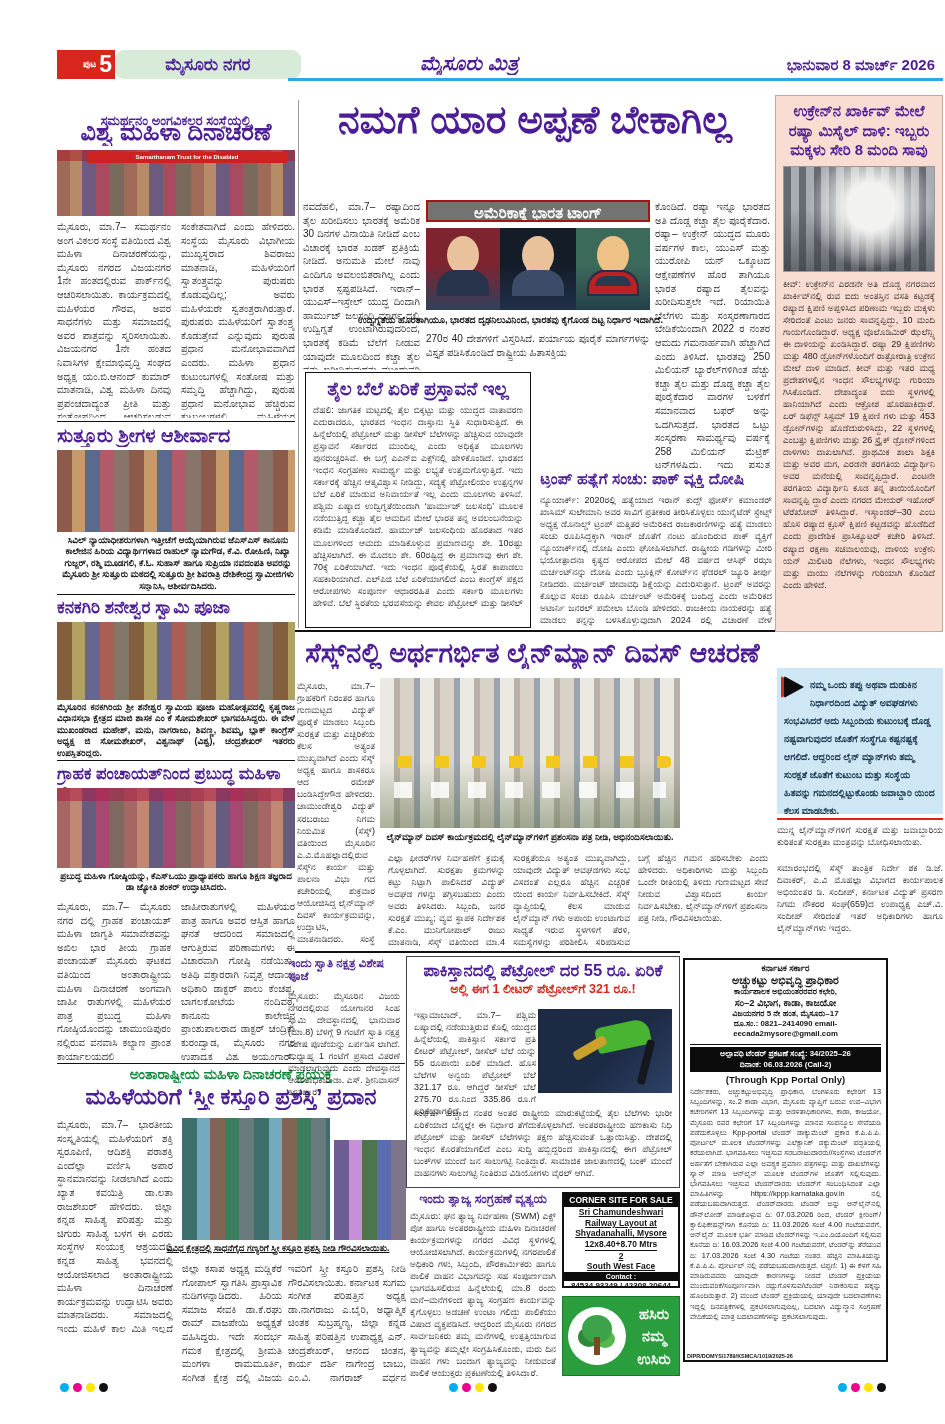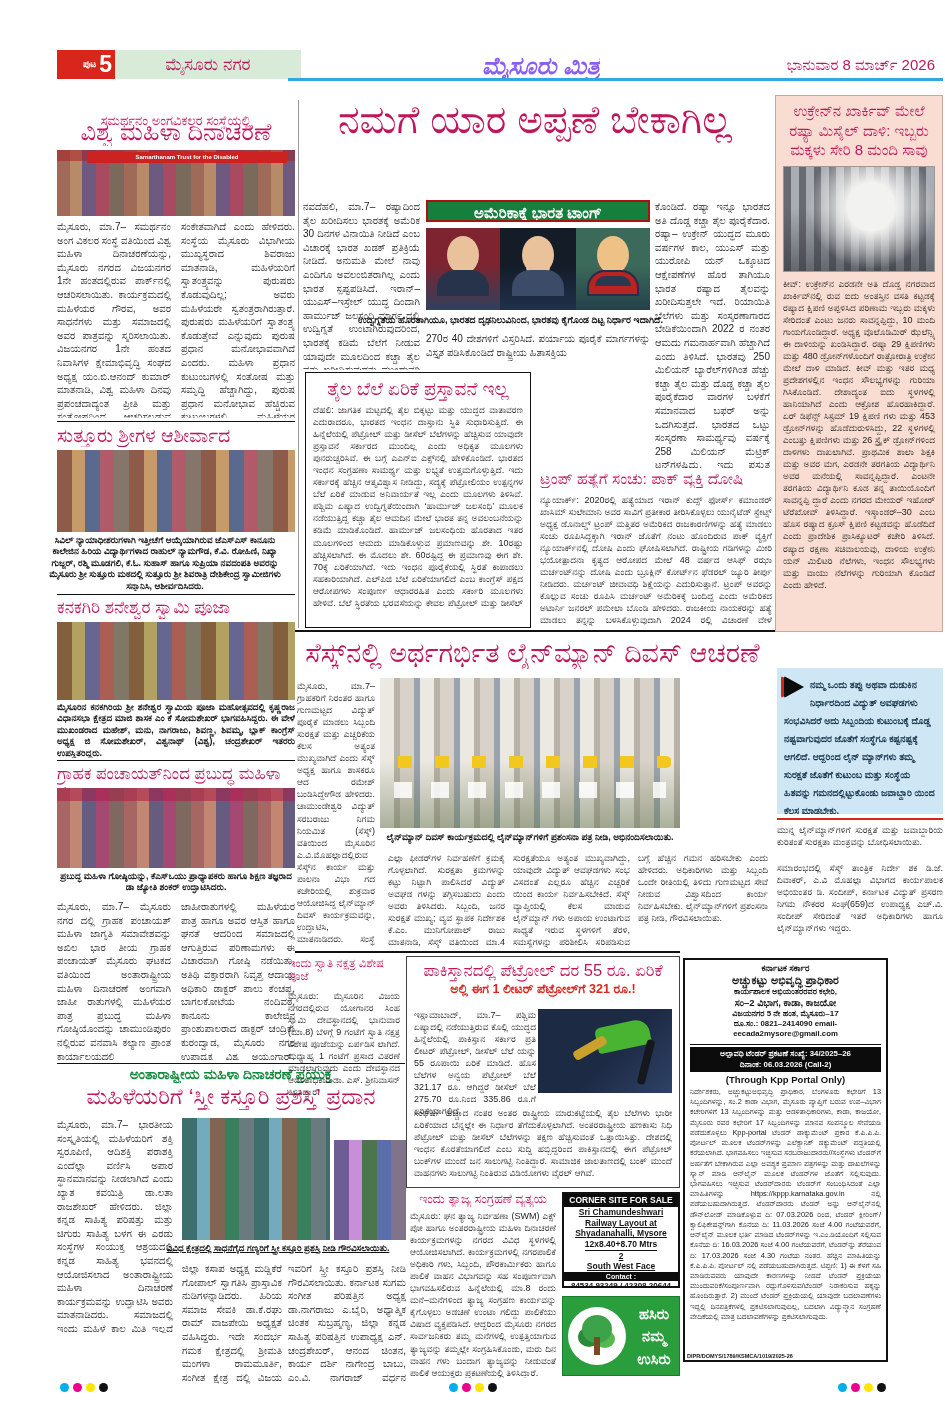--- a/index.html
+++ b/index.html
@@ -1,20 +1,20 @@
 <!DOCTYPE html>
 <html lang="kn"><head>
 <meta charset="utf-8">
 <style>
   html,body{margin:0;padding:0;background:#ffffff;}
   *{box-sizing:border-box;}
   body{font-family:"Liberation Sans","DejaVu Sans",sans-serif;color:#141414;}
   #paper{position:relative;width:945px;height:1424px;background:#fff;overflow:hidden;}
   .abs{position:absolute;overflow:hidden;}
-  .hl{font-weight:normal;color:#be185d;}
+  .hl{font-weight:bold;color:#4c1d95;border-radius:9px;}
   .center{text-align:center;}
   .just{text-align:justify;text-justify:inter-word;}
   .body-txt{font-size:10px;line-height:1.36;color:#1c1c1c;}
   .body-sm{font-size:9px;line-height:1.34;color:#1c1c1c;}
   .caption{font-size:9.5px;font-weight:bold;line-height:1.3;color:#111;}
   .rule{background:#111;}
   .vrule{background:#9a9a9a;width:1px;}
   .red-rule{background:#d9261c;}
   .cyan-rule{background:#2fa8e1;}
   .ph{background:#cfc5b6;}
@@ -42,21 +42,21 @@
 
 <div id="paper">
 
   <div class="abs" style="left:57px;top:50px;width:58px;height:29px;background:#d9261c;color:#fff;display:flex;align-items:center;justify-content:center;gap:3px;">
     <span style="font-size:9px;font-weight:bold;margin-left:23px;">ಪುಟ</span>
     <span style="font-size:23px;font-weight:bold;">5</span>
   </div>
   <div class="abs hl center" style="left:115px;top:50px;width:186px;height:29px;background:#d8ead8;font-size:17px;line-height:29px;">
     <span>ಮೈಸೂರು ನಗರ</span>
   </div>
-  <div class="abs" style="left:420px;top:52px;width:180px;text-align:right;font-size:24px;font-weight:bold;font-style:italic;color:#8b5cf6;">
+  <div class="abs" style="left:420px;top:52px;width:180px;text-align:left;font-size:20px;font-weight:bold;font-style:italic;color:#4c1d95;">
     <span>ಮೈಸೂರು ಮಿತ್ರ</span>
   </div>
   <div class="abs hl" style="left:730px;top:56px;width:205px;text-align:right;font-size:15px;">
     <span>ಭಾನುವಾರ 8 ಮಾರ್ಚ್ 2026</span>
   </div>
   <div class="abs cyan-rule" style="left:288px;top:78px;width:655px;height:3px;"></div>
 
   <div class="abs hl center" style="left:57px;top:113px;width:238px;font-size:13px;">
     <span>ಸಮರ್ಥನಂ ಅಂಗವಿಕಲರ ಸಂಸ್ಥೆಯಲ್ಲಿ</span>
   </div>
@@ -71,21 +71,21 @@
   </div>
   <div class="abs body-txt just" style="left:181px;top:220px;width:114px;height:198px;">
     <span>ಸಂಕೇತವಾಗಿದೆ ಎಂದು ಹೇಳಿದರು. ಸಂಸ್ಥೆಯ ಮೈಸೂರು ವಿಭಾಗೀಯ ಮುಖ್ಯಸ್ಥರಾದ ಶಿವರಾಜು ಮಾತನಾಡಿ, ಮಹಿಳೆಯರಿಗೆ ಸ್ವಾತಂತ್ರ್ಯವನ್ನು ಪುರುಷರು ಕೊಡುವುದಿಲ್ಲ; ಅವರು ಮಹಿಳೆಯರೇ ಸ್ವತಂತ್ರರಾಗಿರುತ್ತಾರೆ. ಪುರುಷರು ಮಹಿಳೆಯರಿಗೆ ಸ್ವಾತಂತ್ರ್ಯ ಕೊಡುತ್ತೇವೆ ಎನ್ನುವುದು ಪುರುಷ ಪ್ರಧಾನ ಮನೋಭಾವವಾಗಿದೆ ಎಂದರು. ಮಹಿಳಾ ಪ್ರಧಾನ ಕುಟುಂಬಗಳಲ್ಲಿ ಸಂತೋಷ ಮತ್ತು ಸಮೃದ್ಧಿ ಹೆಚ್ಚಾಗಿದ್ದು, ಪುರುಷ ಪ್ರಧಾನ ಮನೋಭಾವ ಹೆಚ್ಚಿರುವ ಕುಟುಂಬಗಳಲ್ಲಿ ಮಹಿಳೆಯರ ಮೇಲಿನ ದೌರ್ಜನ್ಯಗಳು ಹೆಚ್ಚಾಗಿರುವ ಸಾಧ್ಯತೆ ಇದೆ ಎಂದು ಹೇಳಿದರು. ಸಂಭ್ರಮ ನಿರ್ದೇಶಕ ರಾವ್ ಸೀತಾರಾಮು, ಪ್ರಭಾವಲಂಭ, ಬೃಂದಾಬಾಯಿ, ಸುಬ್ರಮಣಿ, ಮಹಾಂತೇಶ್, ಸ್ವರ್ಣ, ಲತಾ, ಲಕ್ಷ್ಮಿ, ಹೇಮಲತಾ, ಮಹದೇವ್ ಮುಂತಾದವರು ಉಪಸ್ಥಿತರಿದ್ದರು.</span>
   </div>
 
   <div class="abs rule" style="left:57px;top:421px;width:238px;height:1px;"></div>
   <div class="abs hl" style="left:57px;top:425px;width:238px;font-size:19px;">
     <span>ಸುತ್ತೂರು ಶ್ರೀಗಳ ಆಶೀರ್ವಾದ</span>
   </div>
   <div class="abs ph ph-event2" style="left:57px;top:450px;width:238px;height:82px;"></div>
-  <div class="abs caption center" style="left:46px;top:535px;width:238px;height:56px;font-size:8.8px;">
+  <div class="abs caption center" style="left:59px;top:535px;width:238px;height:56px;font-size:8.8px;">
     <span>ಸಿವಿಲ್ ನ್ಯಾಯಾಧೀಶರುಗಳಾಗಿ ಇತ್ತೀಚೆಗೆ ಆಯ್ಕೆಯಾಗಿರುವ ಜೆಎಸ್‌ಎಸ್ ಕಾನೂನು ಕಾಲೇಜಿನ ಹಿರಿಯ ವಿದ್ಯಾರ್ಥಿಗಳಾದ ರಾಹುಲ್ ನ್ಯಾಮಗೌಡ, ಕೆ.ವಿ. ರೋಹಿಣಿ, ನಿಖ್ಯಾ ಗುಜ್ಜರ್, ರಶ್ಮಿ ಮೂಡಗಲಿ, ಕೆ.ಓ. ಸುಹಾಸ್ ಹಾಗೂ ಸುಪ್ರಿಯಾ ನವದಂಪತಿ ಅವರನ್ನು ಮೈಸೂರು ಶ್ರೀ ಸುತ್ತೂರು ಮಠದಲ್ಲಿ ಸುತ್ತೂರು ಶ್ರೀ ಶಿವರಾತ್ರಿ ದೇಶಿಕೇಂದ್ರ ಸ್ವಾಮೀಜಿಗಳು ಸನ್ಮಾನಿಸಿ, ಆಶೀರ್ವದಿಸಿದರು.</span>
   </div>
 
   <div class="abs rule" style="left:57px;top:594px;width:238px;height:1px;"></div>
   <div class="abs hl" style="left:57px;top:598px;width:238px;font-size:17px;">
     <span>ಕನಕಗಿರಿ ಶನೇಶ್ವರ ಸ್ವಾಮಿ ಪೂಜಾ ಮಹೋತ್ಸವ</span>
   </div>
   <div class="abs ph ph-event2" style="left:57px;top:622px;width:238px;height:78px;filter:hue-rotate(20deg);"></div>
   <div class="abs caption" style="left:57px;top:702px;width:238px;height:56px;font-size:8.8px;text-align:justify;">
     <span>ಮೈಸೂರಿನ ಕನಕಗಿರಿಯ ಶ್ರೀ ಶನೇಶ್ವರ ಸ್ವಾಮಿಯ ಪೂಜಾ ಮಹೋತ್ಸವದಲ್ಲಿ ಕೃಷ್ಣರಾಜ ವಿಧಾನಸಭಾ ಕ್ಷೇತ್ರದ ಮಾಜಿ ಶಾಸಕ ಎಂ ಕೆ ಸೋಮಶೇಖರ್ ಭಾಗವಹಿಸಿದ್ದರು. ಈ ವೇಳೆ ಮುಖಂಡರಾದ ಮಹೇಶ್, ಮನು, ನಾಗರಾಜು, ಶಿವಣ್ಣ, ಶಿವಮ್ಮ, ಬ್ಲಾಕ್ ಕಾಂಗ್ರೆಸ್ ಅಧ್ಯಕ್ಷ ಜಿ ಸೋಮಶೇಖರ್, ವಿಶ್ವನಾಥ್ (ವಿಶ್ವ), ಚಂದ್ರಶೇಖರ್ ಇತರರು ಉಪಸ್ಥಿತರಿದ್ದರು.</span>
@@ -131,21 +131,21 @@
   <div class="abs vrule" style="left:298px;top:100px;height:528px;"></div>
 
   <div class="abs hl center" style="left:300px;top:98px;width:470px;font-size:39px;line-height:1.15;">
     <div>ನಮಗೆ ಯಾರ ಅಪ್ಪಣೆ ಬೇಕಾಗಿಲ್ಲ</div>
   </div>
 
   <div class="abs body-txt just" style="left:303px;top:200px;width:117px;height:170px;">
     <span>ನವದೆಹಲಿ, ಮಾ.7– ರಷ್ಯಾದಿಂದ ತೈಲ ಖರೀದಿಸಲು ಭಾರತಕ್ಕೆ ಅಮೆರಿಕ 30 ದಿನಗಳ ವಿನಾಯಿತಿ ನೀಡಿದೆ ಎಂಬ ವಿಚಾರಕ್ಕೆ ಭಾರತ ಖಡಕ್ ಪ್ರತಿಕ್ರಿಯೆ ನೀಡಿದೆ. ಅನುಮತಿ ಮೇಲೆ ನಾವು ಎಂದಿಗೂ ಅವಲಂಬಿತರಾಗಿಲ್ಲ ಎಂದು ಭಾರತ ಸ್ಪಷ್ಟಪಡಿಸಿದೆ. ಇರಾನ್–ಯುಎಸ್–ಇಸ್ರೇಲ್ ಯುದ್ಧ ದಿಂದಾಗಿ ಹಾರ್ಮುಜ್ ಜಲಸಂಧಿ ಮಾರ್ಗ ದಲ್ಲಿ ಉದ್ವಿಗ್ನತೆ ಉಂಟಾಗಿರುವುದರಿಂದ, ಭಾರತಕ್ಕೆ ಕಡಿಮೆ ಬೆಲೆಗೆ ನೀಡುವ ಯಾವುದೇ ಮೂಲದಿಂದ ಕಚ್ಚಾ ತೈಲ ವನ್ನು ಖರೀದಿಸುವುದನ್ನು ಮುಂದುವರಿ ಸಲಿದೆ. ಭಾರತದ ಇಂಧನ ಸರಬರಾಜು ಸುರಕ್ಷಿತ ವಾಗಿದೆ ಎಂದು ಸರ್ಕಾರ ತಿಳಿಸಿದೆ. ಹಾರ್ಮುಜ್ ಮಾರ್ಗದಲ್ಲಿ ಹೆಚ್ಚುತ್ತಿರುವ</span>
   </div>
 
-  <div class="abs center" style="left:426px;top:200px;width:224px;height:22px;background:#15803d;border:2px solid #a81510;color:#fff;font-weight:bold;font-size:15px;line-height:22px;">
+  <div class="abs center" style="left:426px;top:200px;width:224px;height:22px;background:#737373;border:2px solid #a81510;color:#fff;font-weight:bold;font-size:15px;line-height:22px;">
     <span>ಅಮೆರಿಕಾಕ್ಕೆ ಭಾರತ ಟಾಂಗ್</span>
   </div>
   <div class="abs" style="left:426px;top:228px;width:224px;height:82px;background:#222;">
     <div class="leader" style="width:74px;background:linear-gradient(180deg,#7d2430 0 45%,#30405c 100%);">
       <div class="face"></div>
       <div class="torso" style="background:#26334a;"></div>
     </div>
     <div class="leader" style="width:76px;background:linear-gradient(180deg,#141c28 0 45%,#20304a 100%);">
       <div class="face" style="box-shadow:0 10px 0 -4px #dfe3e6;"></div>
       <div class="torso" style="background:#3c4c68;"></div>

